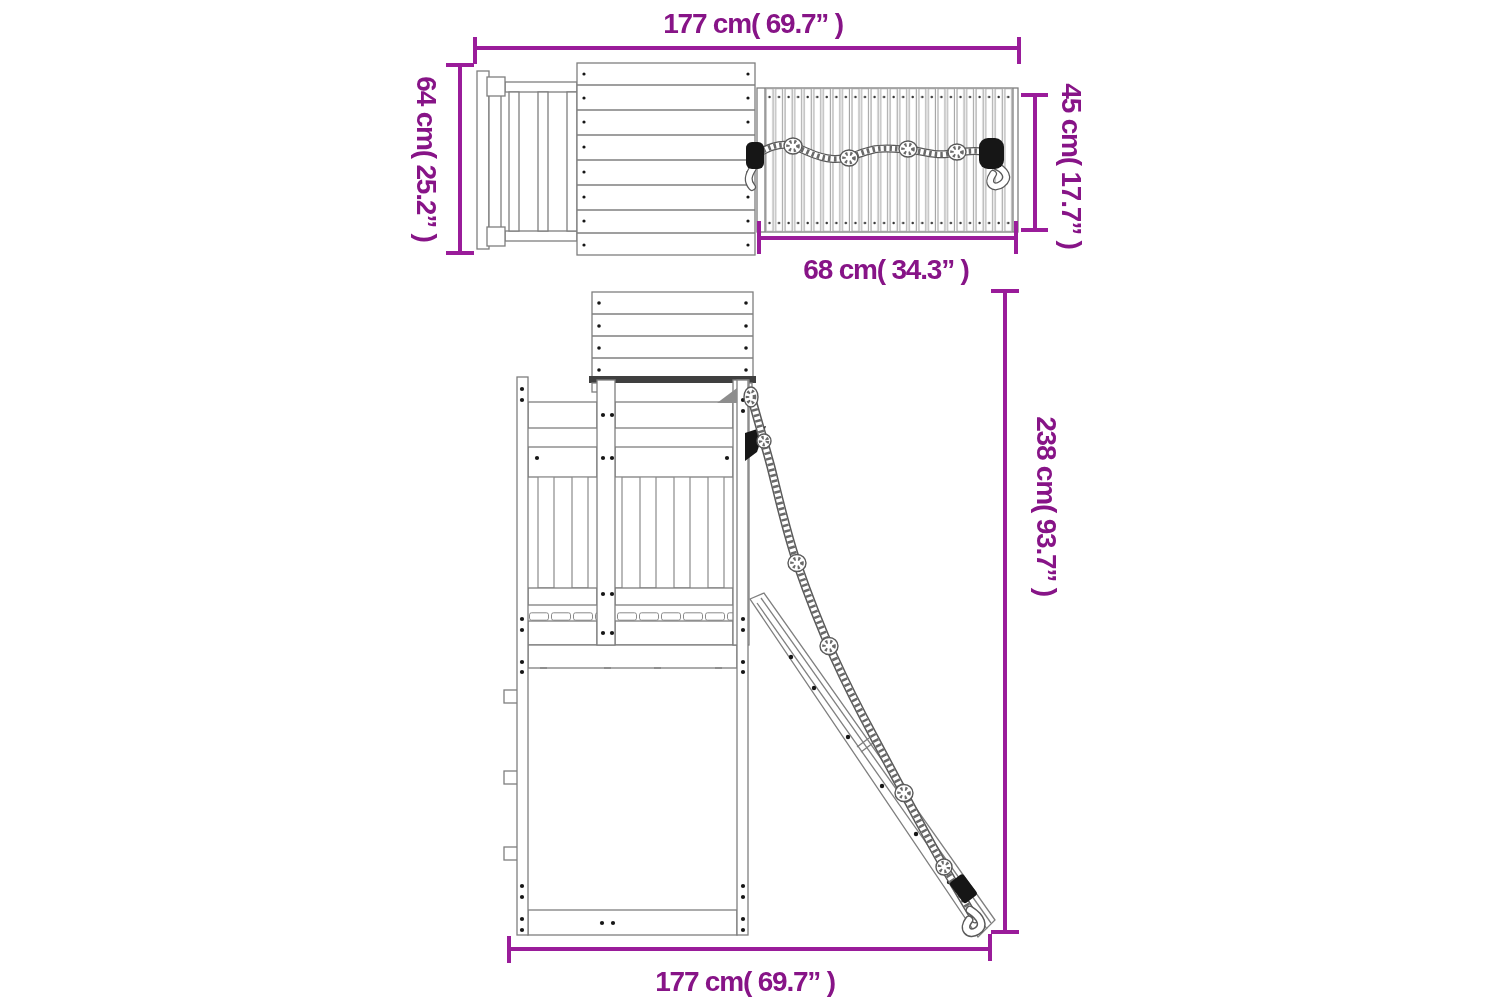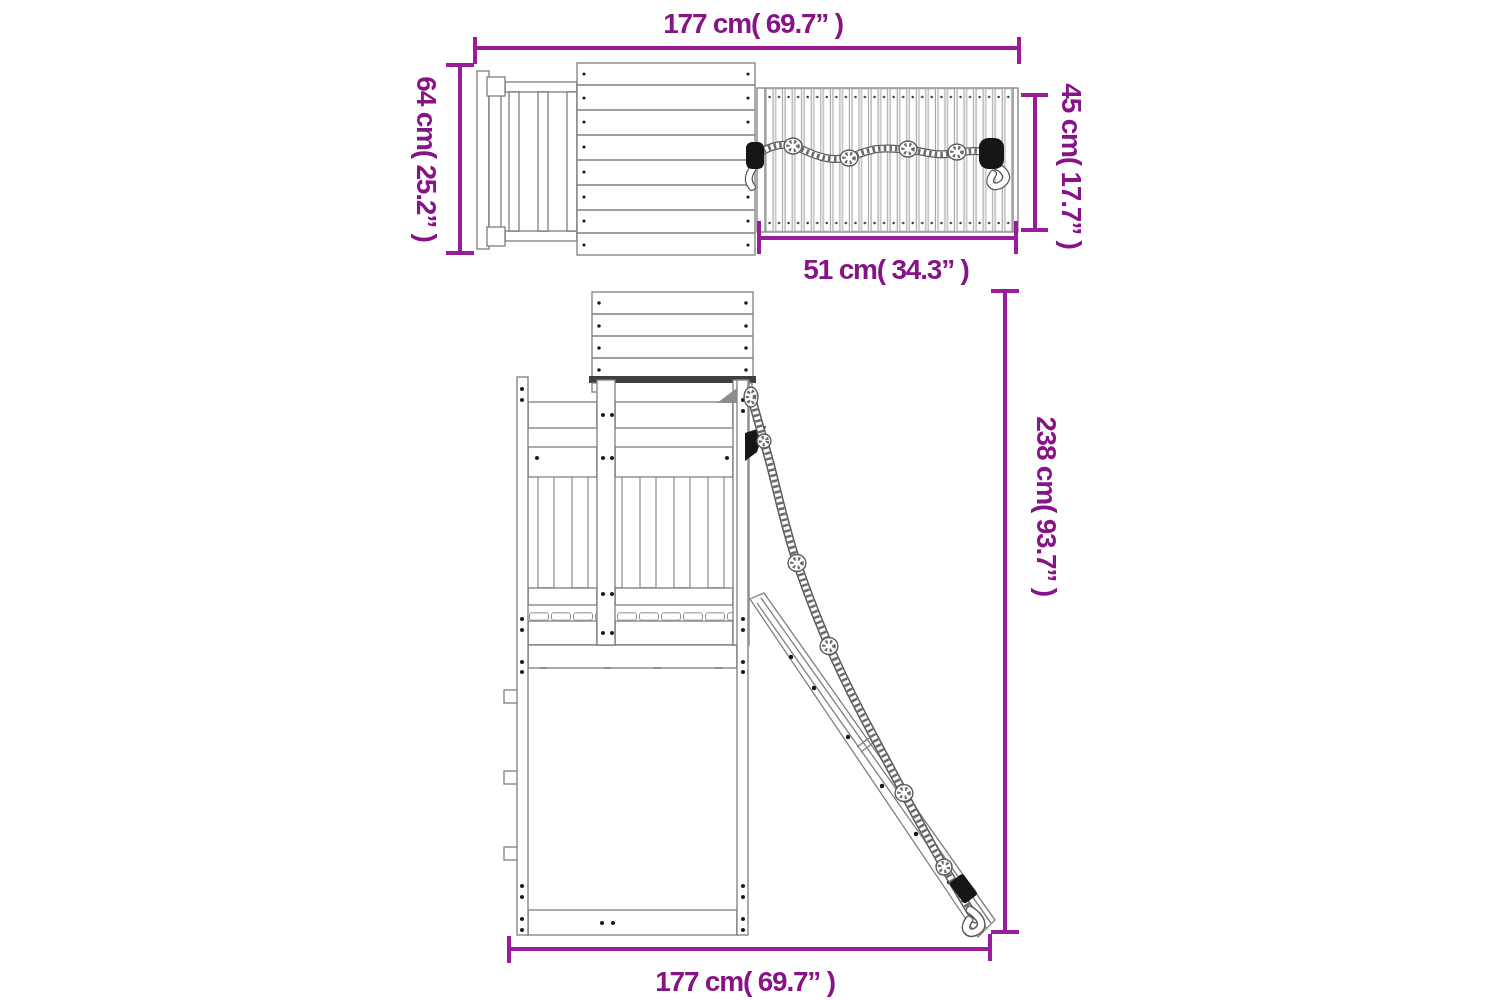--- a/index.html
+++ b/index.html
@@ -262,21 +262,21 @@
   <div class="dim-line" style="left:1033px;top:93px;width:4px;height:139px;"></div>
   <div class="dim-line" style="left:1021px;top:93px;width:27px;height:4px;"></div>
   <div class="dim-line" style="left:1021px;top:228px;width:27px;height:4px;"></div>
   <div class="dim-label rot" style="left:1071px;top:166px;">45 cm( 17.7” )</div>
 </div>
 
 <div>
   <div class="dim-line" style="left:757px;top:236px;width:261px;height:4px;"></div>
   <div class="dim-line" style="left:757px;top:221px;width:4px;height:33px;"></div>
   <div class="dim-line" style="left:1014px;top:221px;width:4px;height:33px;"></div>
-  <div class="dim-label" style="left:886px;top:270px;">51 cm( 34.3” )</div>
+  <div class="dim-label" style="left:886px;top:270px;">68 cm( 34.3” )</div>
 </div>
 
 <div>
   <div class="dim-line" style="left:1003px;top:291px;width:4px;height:643px;"></div>
   <div class="dim-line" style="left:991px;top:289px;width:28px;height:4px;"></div>
   <div class="dim-line" style="left:991px;top:930px;width:28px;height:4px;"></div>
   <div class="dim-label rot" style="left:1046px;top:506px;">238 cm( 93.7” )</div>
 </div>
 
 <div>

